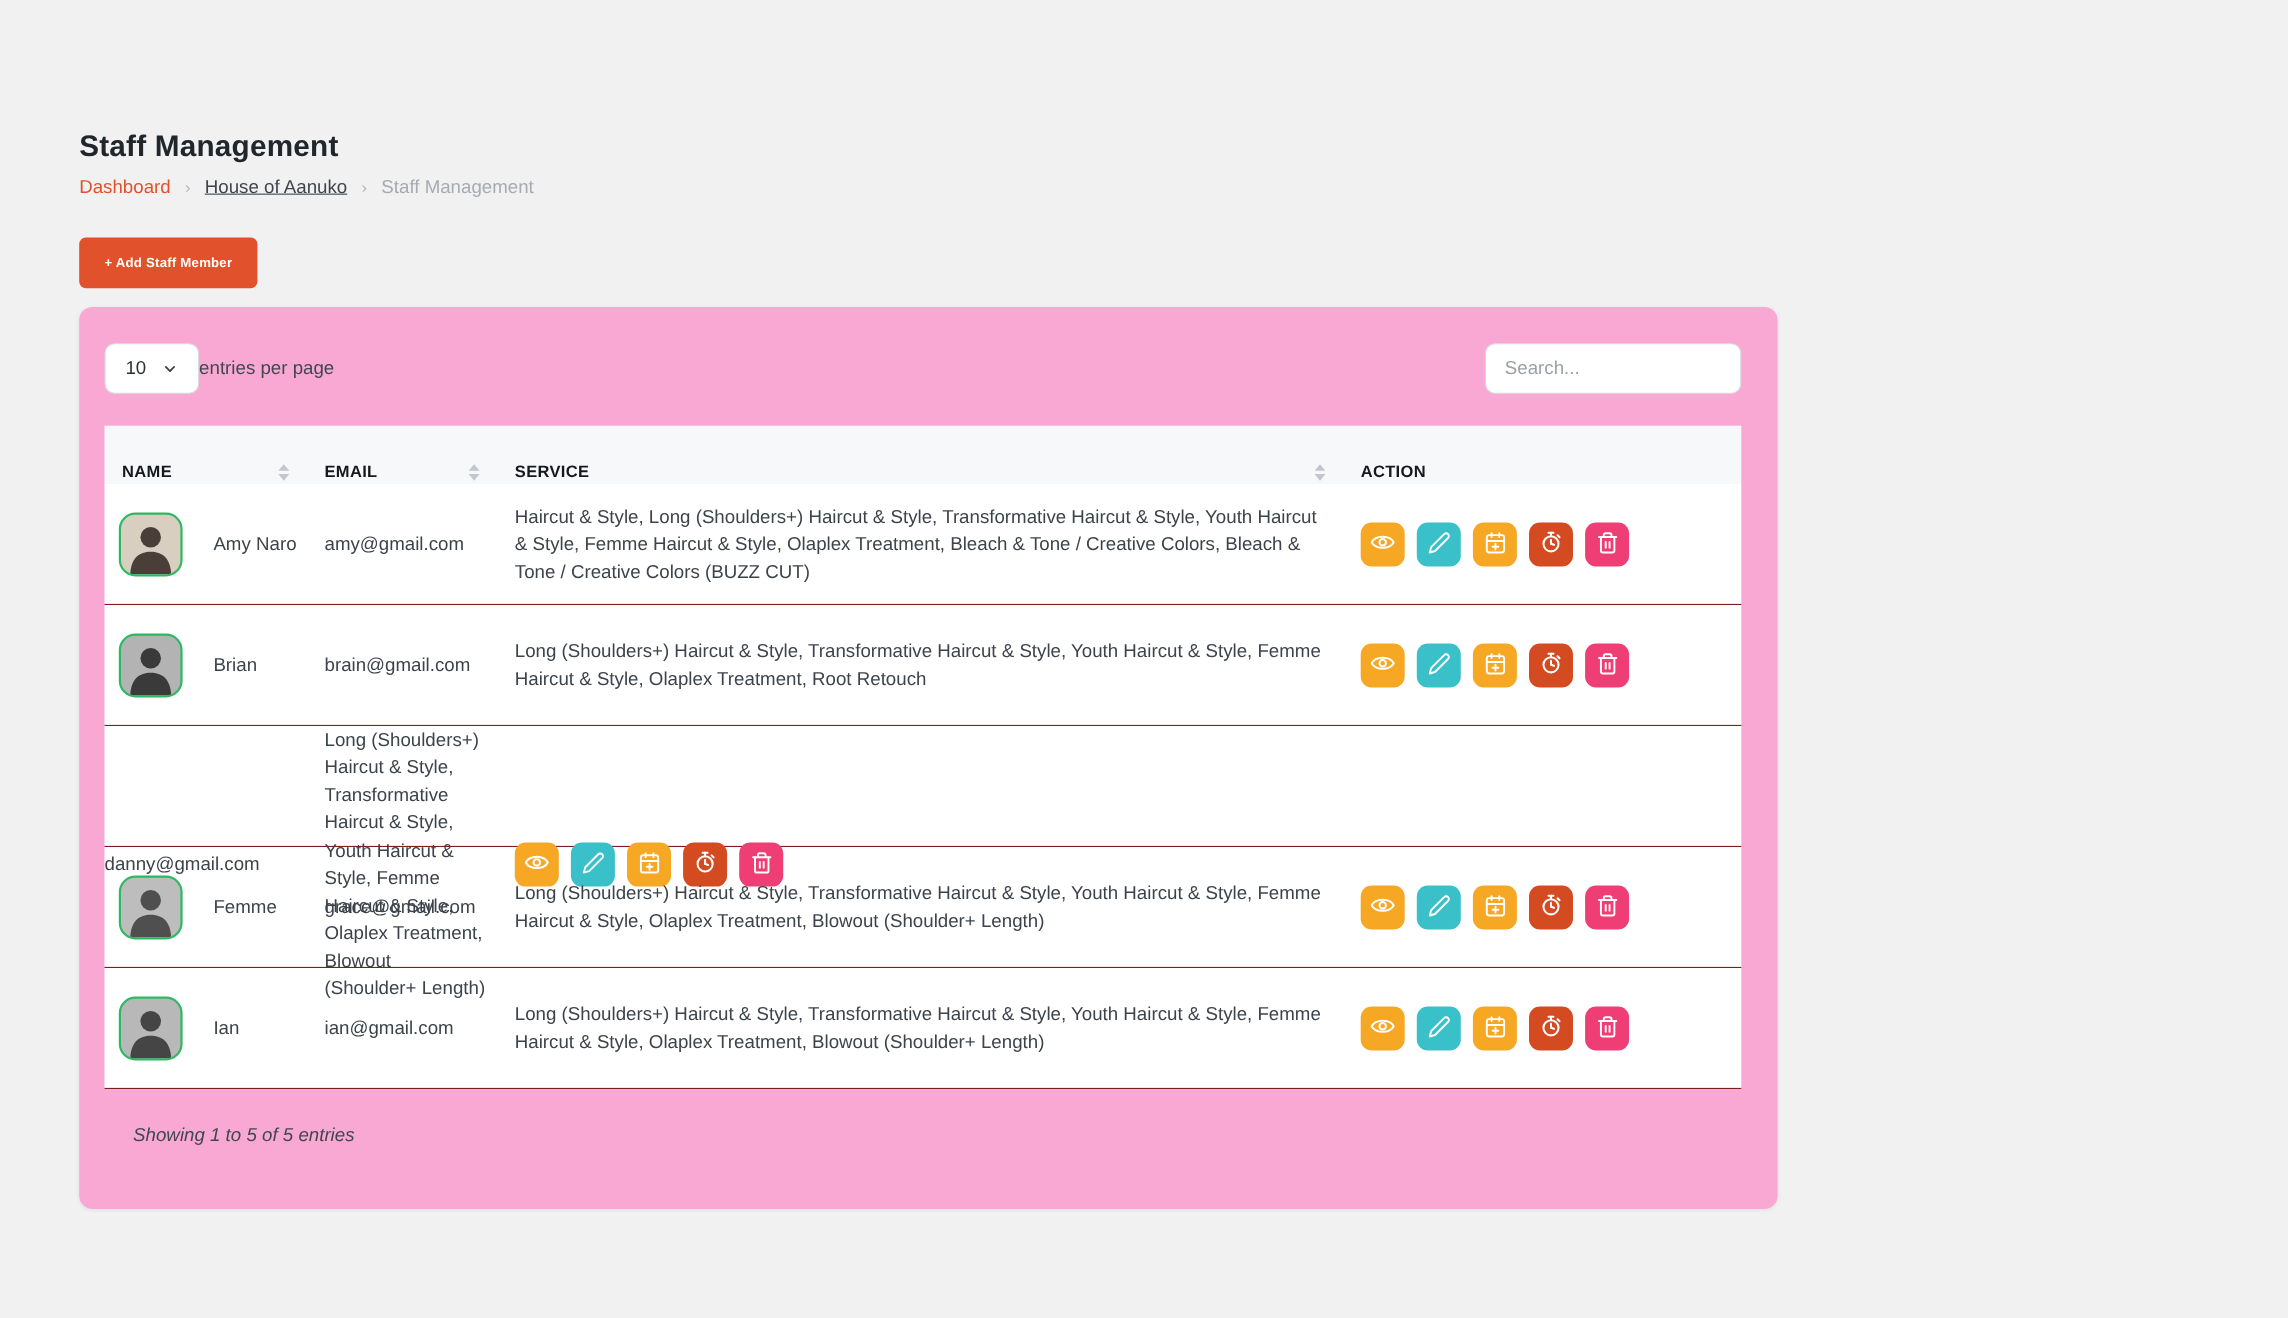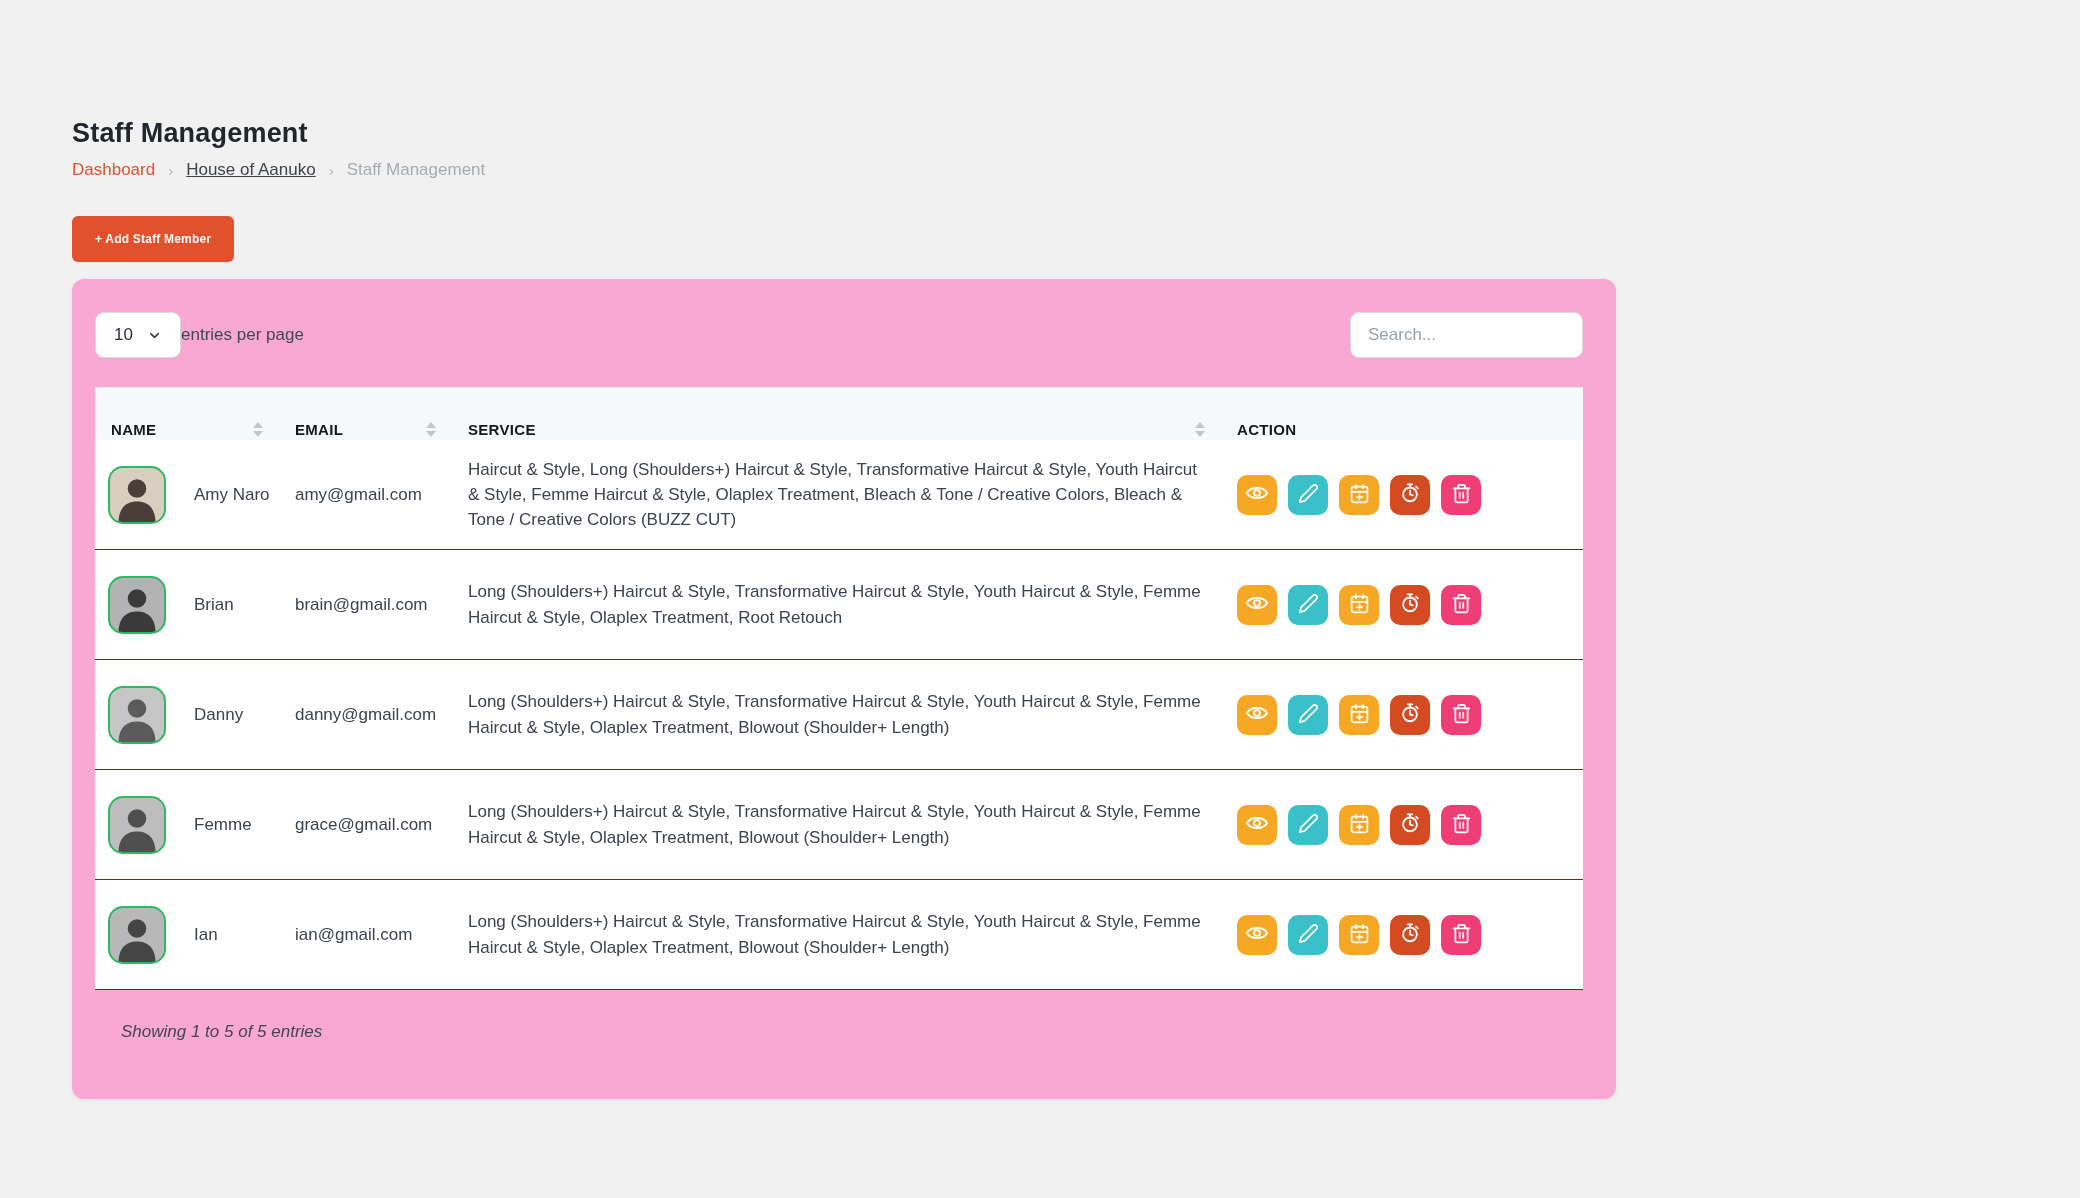--- a/index.html
+++ b/index.html
@@ -283,29 +283,20 @@
                       <path d="M8 6V4a2 2 0 0 1 2-2h4a2 2 0 0 1 2 2v2"></path>
                       <line x1="10" y1="11" x2="10" y2="17"></line>
                       <line x1="14" y1="11" x2="14" y2="17"></line>
                     </svg>
         </span>
       </button>
     </div>
   </div>
 
   <div class="row">
-    <div class="cell-name">
-      <div class="avatar" style="background: rgb(198, 198, 198);">
-        <svg viewBox="0 0 58 58">
-          <circle class="sil-head" cx="29" cy="22" r="10" fill="#5b5b5b"></circle>
-          <path class="sil-body" d="M9 60 C9 42 18 36 29 36 C40 36 49 42 49 60 Z" fill="#5b5b5b"></path>
-        </svg>
-      </div>
-      <span class="staff-name">Danny</span>
-    </div>
     <div class="cell-email">danny@gmail.com</div>
     <div class="cell-service">Long (Shoulders+) Haircut &amp; Style, Transformative Haircut &amp; Style, Youth Haircut &amp; Style, Femme Haircut &amp; Style, Olaplex Treatment, Blowout (Shoulder+ Length)</div>
     <div class="cell-actions">
       <button class="action-btn" title="view" aria-label="view" style="background: rgb(246, 167, 35);">
         <span>
           <svg width="22" height="22" viewBox="0 0 24 24">
                       <path d="M1 12c4-7.3 18-7.3 22 0-4 7.3-18 7.3-22 0z"></path>
                       <circle cx="12" cy="12" r="3.2"></circle>
                     </svg>
         </span>

